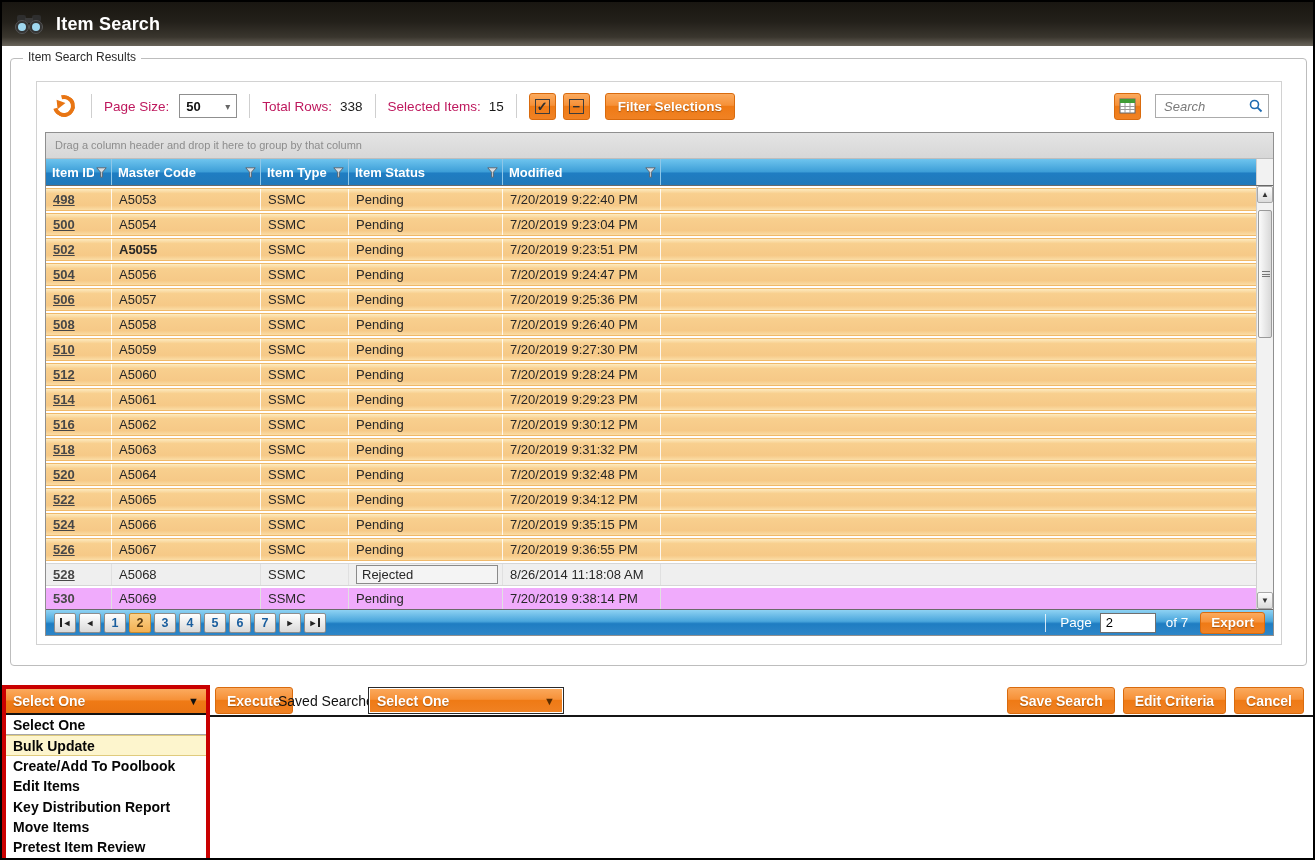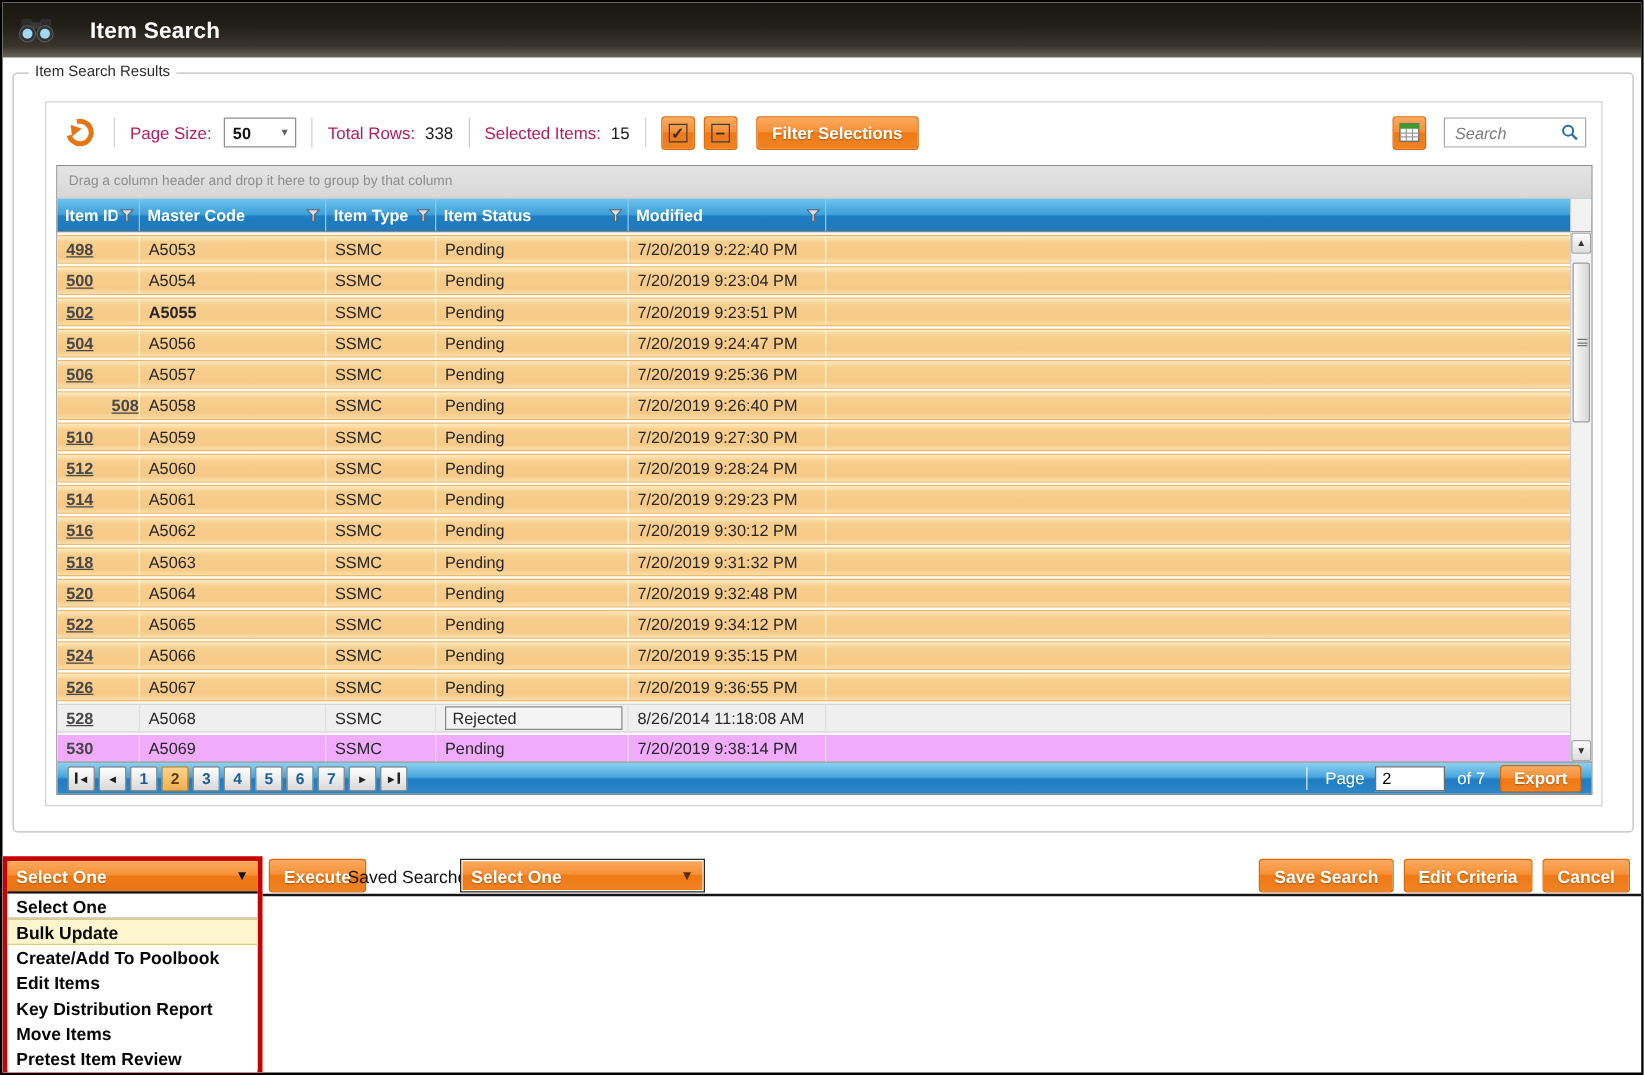--- a/index.html
+++ b/index.html
@@ -6,21 +6,21 @@
   html,body { background:#fff; }
   body { font-family: "Liberation Sans", sans-serif; }
 
   .screen { position:relative; width:1315px; height:860px; background:#fff;
             border:2px solid #000; overflow:hidden; }
 
   
   .titlebar { position:absolute; left:0; top:0; right:0; height:44px;
     background:linear-gradient(180deg,#191611 0%,#23201a 45%,#3a362e 80%,#6a655b 100%);
     display:flex; align-items:center; padding-left:12px; }
-  .titlebar .app-title { color:#fff; font-size:18px; font-weight:bold; margin-left:28px; letter-spacing:.2px;text-align:center; }
+  .titlebar .app-title { color:#fff; font-size:18px; font-weight:bold; margin-left:12px; letter-spacing:.2px;text-align:center; }
 
   
   .groupbox { position:absolute; left:8px; top:56px; width:1297px; height:608px;
     border:1px solid #bdbdbd; border-radius:4px; background:#fff; }
   .group-label { position:absolute; top:-9px; left:12px; background:#fff; padding:0 5px;
     font-size:12px; color:#2b2b2b; }
 
   .panel { position:absolute; left:25px; top:22px; width:1246px; height:564px;
     border:1px solid #d2d2d2; background:#fff; }
 
@@ -301,21 +301,21 @@
               </div>
               <div class="grid-row selected">
                 <div class="cell" style="width: 66px;"><span class="id-link">506</span></div>
                 <div class="cell" style="width: 149px;">A5057</div>
                 <div class="cell" style="width: 88px;">SSMC</div>
                 <div class="cell" style="width: 154px;">Pending</div>
                 <div class="cell" style="width: 158px;">7/20/2019 9:25:36 PM</div>
                 <div class="cell c-fill"></div>
               </div>
               <div class="grid-row selected">
-                <div class="cell" style="width: 66px; text-align: right;"><span class="id-link">508</span></div>
+                <div class="cell" style="width: 66px;"><span class="id-link">508</span></div>
                 <div class="cell" style="width: 149px;">A5058</div>
                 <div class="cell" style="width: 88px;">SSMC</div>
                 <div class="cell" style="width: 154px;">Pending</div>
                 <div class="cell" style="width: 158px;">7/20/2019 9:26:40 PM</div>
                 <div class="cell c-fill"></div>
               </div>
               <div class="grid-row selected">
                 <div class="cell" style="width: 66px;"><span class="id-link">510</span></div>
                 <div class="cell" style="width: 149px;">A5059</div>
                 <div class="cell" style="width: 88px;">SSMC</div>

